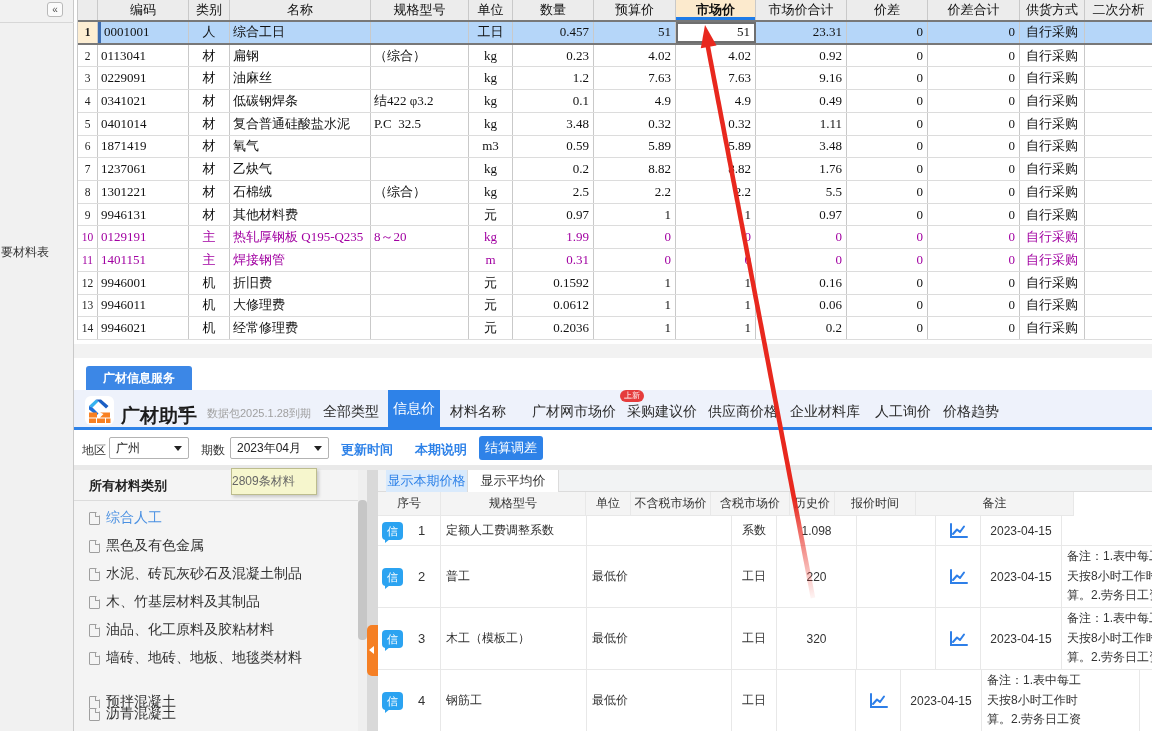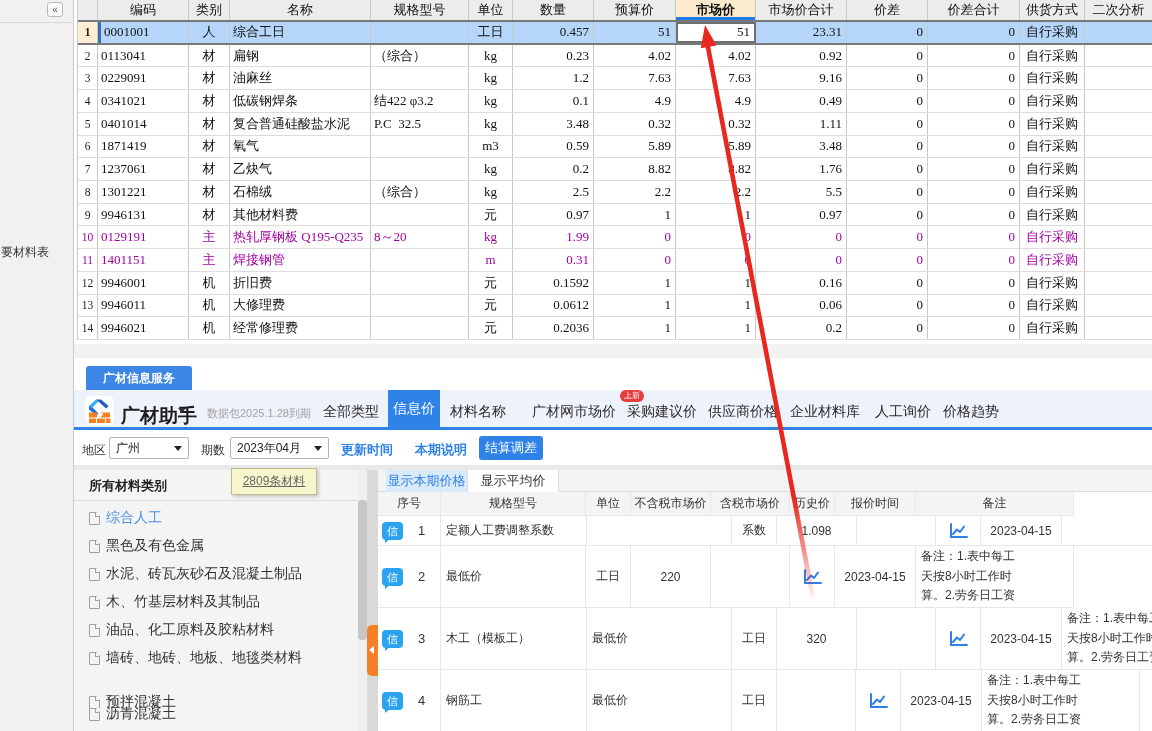--- a/index.html
+++ b/index.html
@@ -77,21 +77,21 @@
     border-left:4px solid transparent; border-right:4px solid transparent;
     border-top:5px solid #222; }
   .flink { top:441px; font-size:13px; color:#2e82e8; font-weight:bold; cursor:pointer; }
   #settle-btn { left:479px; top:436px; width:64px; height:24px; background:#2e82e8;
     border-radius:3px; color:#fff; font-size:13px; text-align:center; line-height:24px;
     cursor:pointer; }
 
   
   #tooltip { left:231px; top:468px; width:86px; height:27px; background:#f6f6cd;
     border:1px solid #bcbc8e; box-shadow:2px 2px 3px rgba(0,0,0,.18); font-size:12px;
-    color:#666; text-align:center; line-height:25px; z-index:40;text-decoration:underline; }
+    color:#666; line-height:25px; z-index:40; }
 
   
   #mid-strip { left:74px; top:465px; width:1078px; height:5px; background:#e9e9e9; }
   #cat-panel { left:74px; top:470px; width:284px; height:261px; background:#f4f4f4; }
   #cat-title { left:15px; top:7px; position:absolute; font-size:13px; font-weight:bold; color:#222; }
   #cat-divider { left:0; top:30px; position:absolute; width:284px; height:1px; background:#dcdcdc; }
   .cat-item { position:absolute; left:15px; height:28px; display:flex; align-items:center;
     font-size:14px; color:#333; cursor:pointer; white-space:nowrap; }
   .cat-item.sel { color:#4a90e2; }
   .cat-item .doc { width:11px; height:13px; border:1px solid #9f9f9f; border-radius:1px;
@@ -531,20 +531,21 @@
           <div class="remark"></div>
         </div>
       </div>
       <div class="prow" style="top: 76px; height: 62px;">
         <div class="pcell pc" style="width: 63px;">
           <div class="badge-seq">
             <span class="info-badge">信</span>
             <span class="seq-no">2</span>
           </div>
         </div>
+        <div class="pcell pl" style="width: 146px;">普工</div>
         <div class="pcell pl" style="width: 145px;">最低价</div>
         <div class="pcell pc" style="width: 45px;">工日</div>
         <div class="pcell pc" style="width: 80px;">220</div>
         <div class="pcell pc" style="width: 79px;"></div>
         <div class="pcell pc" style="width: 45px;">
           <svg width="19" height="16" viewBox="0 0 19 16">
             <path d="M2,1 L2,14 L18,14" stroke="#2e7fe8" stroke-width="2" fill="none" stroke-linecap="round"></path>
             <polyline points="4,11 8,6.5 11,9 15,3.5" stroke="#2e7fe8" stroke-width="2" fill="none" stroke-linejoin="round" stroke-linecap="round"></polyline>
           </svg>
         </div>

